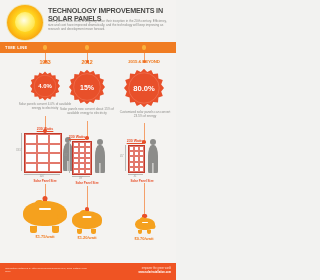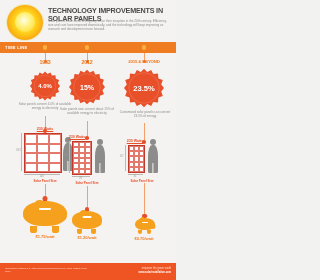--- a/index.html
+++ b/index.html
@@ -243,21 +243,21 @@
   </div>
 
   <div class="col" style="left:115px;width:60px">
     <div class="year small" style="width:58px">2015 &amp; BEYOND</div>
 
     <div class="badge b3" style="left:29px;top:15px;width:40px;height:40px">
       <svg class="star" width="40" height="40" viewBox="0 0 100 100">
         <polygon points="50,2 58,10 68,5 73,15 85,14 86,26 97,30 93,41 100,50 93,59 97,70 86,74 85,86 73,85 68,95 58,90 50,98 42,90 32,95 27,85 15,86 14,74 3,70 7,59 0,50 7,41 3,30 14,26 15,14 27,15 32,5 42,10" fill="#e8502a"></polygon>
         <circle cx="50" cy="50" r="38" fill="none" stroke="#f07050" stroke-width="2"></circle>
       </svg>
-      <div class="pct">23.5%</div>
+      <div class="pct">80.0%</div>
     </div>
 
     <div class="caption" style="top:57px;left:4px;width:52px">Customized solar panels can convert 23.5% of energy</div>
 
     <div class="vline" style="left:29px;top:70px;height:18px"></div>
     <div class="vdot" style="left:27.2px;top:87px"></div>
 
     <div class="panelwrap" style="left:0;top:86px;width:58px;height:50px">
       <div class="watts" style="top:0;left:0px;width:40px">230 Watts</div>
       <div class="panel" style="left:13px;top:6px;width:15px;height:26px;grid-template-columns:repeat(3,1fr);grid-template-rows:repeat(5,1fr)">

